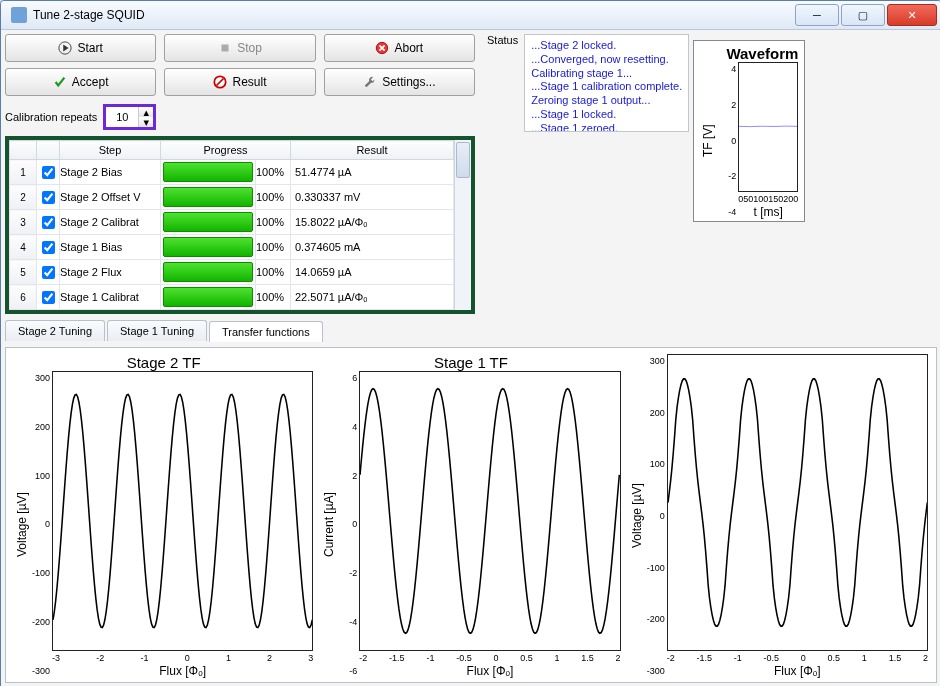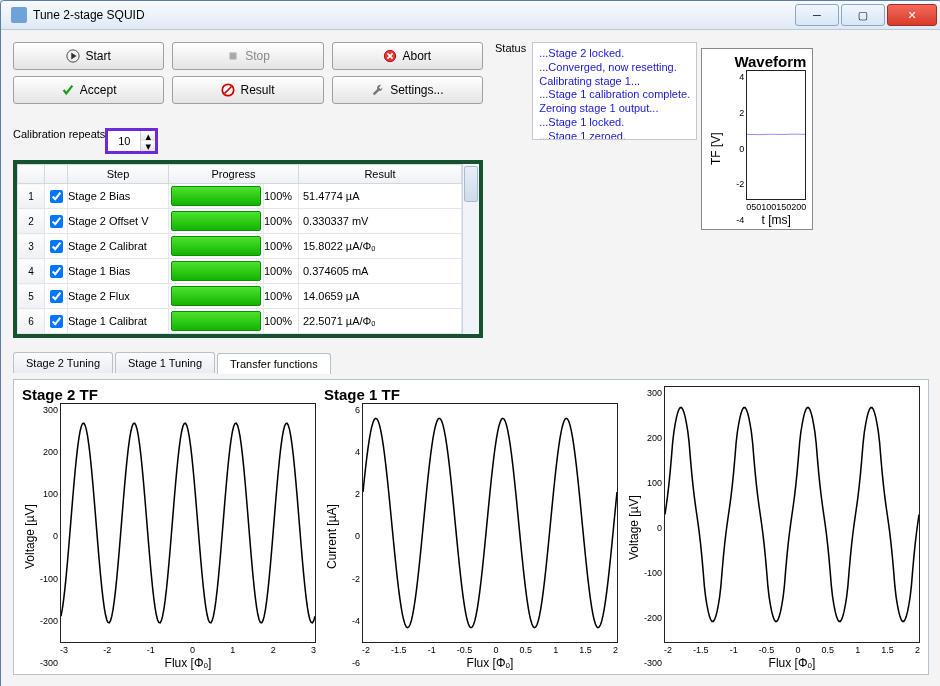--- a/index.html
+++ b/index.html
@@ -2,28 +2,28 @@
 <html><head>
 <meta charset="utf-8">
 <style>
 html,body{margin:0;padding:0;font-family:"Segoe UI",Tahoma,sans-serif;font-size:11px;background:#d6e4f2;color:#000;overflow:hidden}
 .window{width:940px;height:686px;background:#fff;border:1px solid #5a7ca8;border-radius:4px 4px 0 0;display:flex;flex-direction:column;box-shadow:0 2px 8px rgba(0,0,0,.2)}
 .titlebar{height:28px;background:linear-gradient(#f8fbff,#dfe9f5);border-bottom:1px solid #b9c8db;display:flex;align-items:center;padding:0 4px;border-radius:4px 4px 0 0}
 .titlebar .icon{width:16px;height:16px;margin:0 6px;background:#6ea2d8;border-radius:2px}
 .titlebar .title{flex:1;font-size:12px}
 .titlebar .sysbtn{width:42px;height:20px;margin-left:2px;border:1px solid #8aa5c5;border-radius:3px;display:flex;align-items:center;justify-content:center;background:linear-gradient(#f0f6fd,#d9e6f5);cursor:default}
 .titlebar .close{background:linear-gradient(#f26a5a,#d83b2a);border-color:#a82c1e;color:#fff;width:48px}
-.client{flex:1;background:#f4f4f4;padding:12px;display:flex;flex-direction:column;gap:6px;overflow:hidden}
+.client{flex:1;background:#f4f4f4;padding:4px;display:flex;flex-direction:column;gap:6px;overflow:hidden}
 .toprow{display:flex;gap:12px}
 .leftcol{display:flex;flex-direction:column;gap:6px;width:470px}
 .btnrow{display:flex;gap:8px}
 .btn{flex:1;height:26px;border:1px solid #a0a0a0;border-radius:3px;background:linear-gradient(#fff,#e4e4e4);display:flex;align-items:center;justify-content:center;gap:5px;cursor:default;font-size:12px}
 .btn.disabled{color:#888}
 .btn svg{width:14px;height:14px}
-.calrow{display:flex;margin-top:18px}
+.calrow{display:flex;align-items:center;gap:6px;margin-top:2px}
 .spin{display:flex;align-items:center;border:3px solid #6d28d9;background:#fff;height:20px}
 .spin input{border:none;width:28px;text-align:center;font-size:11px;outline:none}
 .spin .spbtns{display:flex;flex-direction:column}
 .spin .sp{width:14px;height:10px;border-left:1px solid #ccc;background:linear-gradient(#fff,#e4e4e4);display:flex;align-items:center;justify-content:center}
 .tablewrap{border:4px solid #14532d;background:#fff;display:flex;overflow:hidden}
 .tbl{flex:1;border-collapse:collapse;width:100%}
 .tbl th{background:linear-gradient(#fdfdfd,#eef1f5);border:1px solid #d2d8e0;font-weight:normal;padding:3px 4px;text-align:center}
 .tbl td{border:1px solid #e2e6ec;padding:0;height:24px}
 .rownum{width:18px;text-align:center;background:linear-gradient(#fdfdfd,#eef1f5);font-size:10px}
 .chkcell{width:14px;text-align:center}
@@ -38,26 +38,26 @@
 .statuslabel{font-size:11px}
 .statusbox{border:1px solid #c0c7d1;background:#fff;padding:4px 6px;color:#1818d6;font-size:11px;line-height:1.25;height:88px;overflow:auto}
 .waveform{border:1px solid #888;background:#fff;margin-top:6px;padding:4px 6px 2px;height:174px;display:flex;flex-direction:column}
 .wftitle{text-align:right;font-weight:bold;font-size:15px}
 .plot{flex:1;display:flex}
 .yaxis{display:flex;flex-direction:column;align-items:flex-end;justify-content:space-between;padding:2px 2px;font-size:9px;width:18px}
 .ylabel{writing-mode:vertical-rl;transform:rotate(180deg);font-size:12px;text-align:center;padding:0 1px}
 .plotarea{flex:1;border:1px solid #222;position:relative;background:#fff}
 .xaxis{display:flex;justify-content:space-between;font-size:9px;padding:2px 0 0}
 .xlabel{text-align:center;font-size:12px;padding-top:1px}
-.tabs{display:flex;gap:0;align-items:flex-end;margin-top:8px}
+.tabs{display:flex;gap:0;align-items:flex-end;margin-top:0}
 .tab{padding:4px 12px;border:1px solid #b8c0cc;border-bottom:none;background:linear-gradient(#fafbfd,#e9edf3);border-radius:3px 3px 0 0;margin-right:2px;cursor:default;font-size:11px}
 .tab.active{background:#fff;position:relative;top:1px}
 .tabpanel{flex:1;border:1px solid #b8c0cc;background:#fff;display:flex;gap:8px;padding:6px 8px 4px;overflow:hidden}
 .tf{flex:1;display:flex;flex-direction:column}
-.tftitle{font-weight:bold;font-size:15px;}
+.tftitle{font-weight:normal;font-size:15px;text-align:center}
 .tfplotrow{flex:1;display:flex}
 .tfplot{flex:1;border:1px solid #222;background:#fff;position:relative}
 svg.curve{position:absolute;inset:0;width:100%;height:100%}
 </style>
 </head>
 <body>
 
 <div class="window">
   <div class="titlebar">
     <div class="icon"></div>

